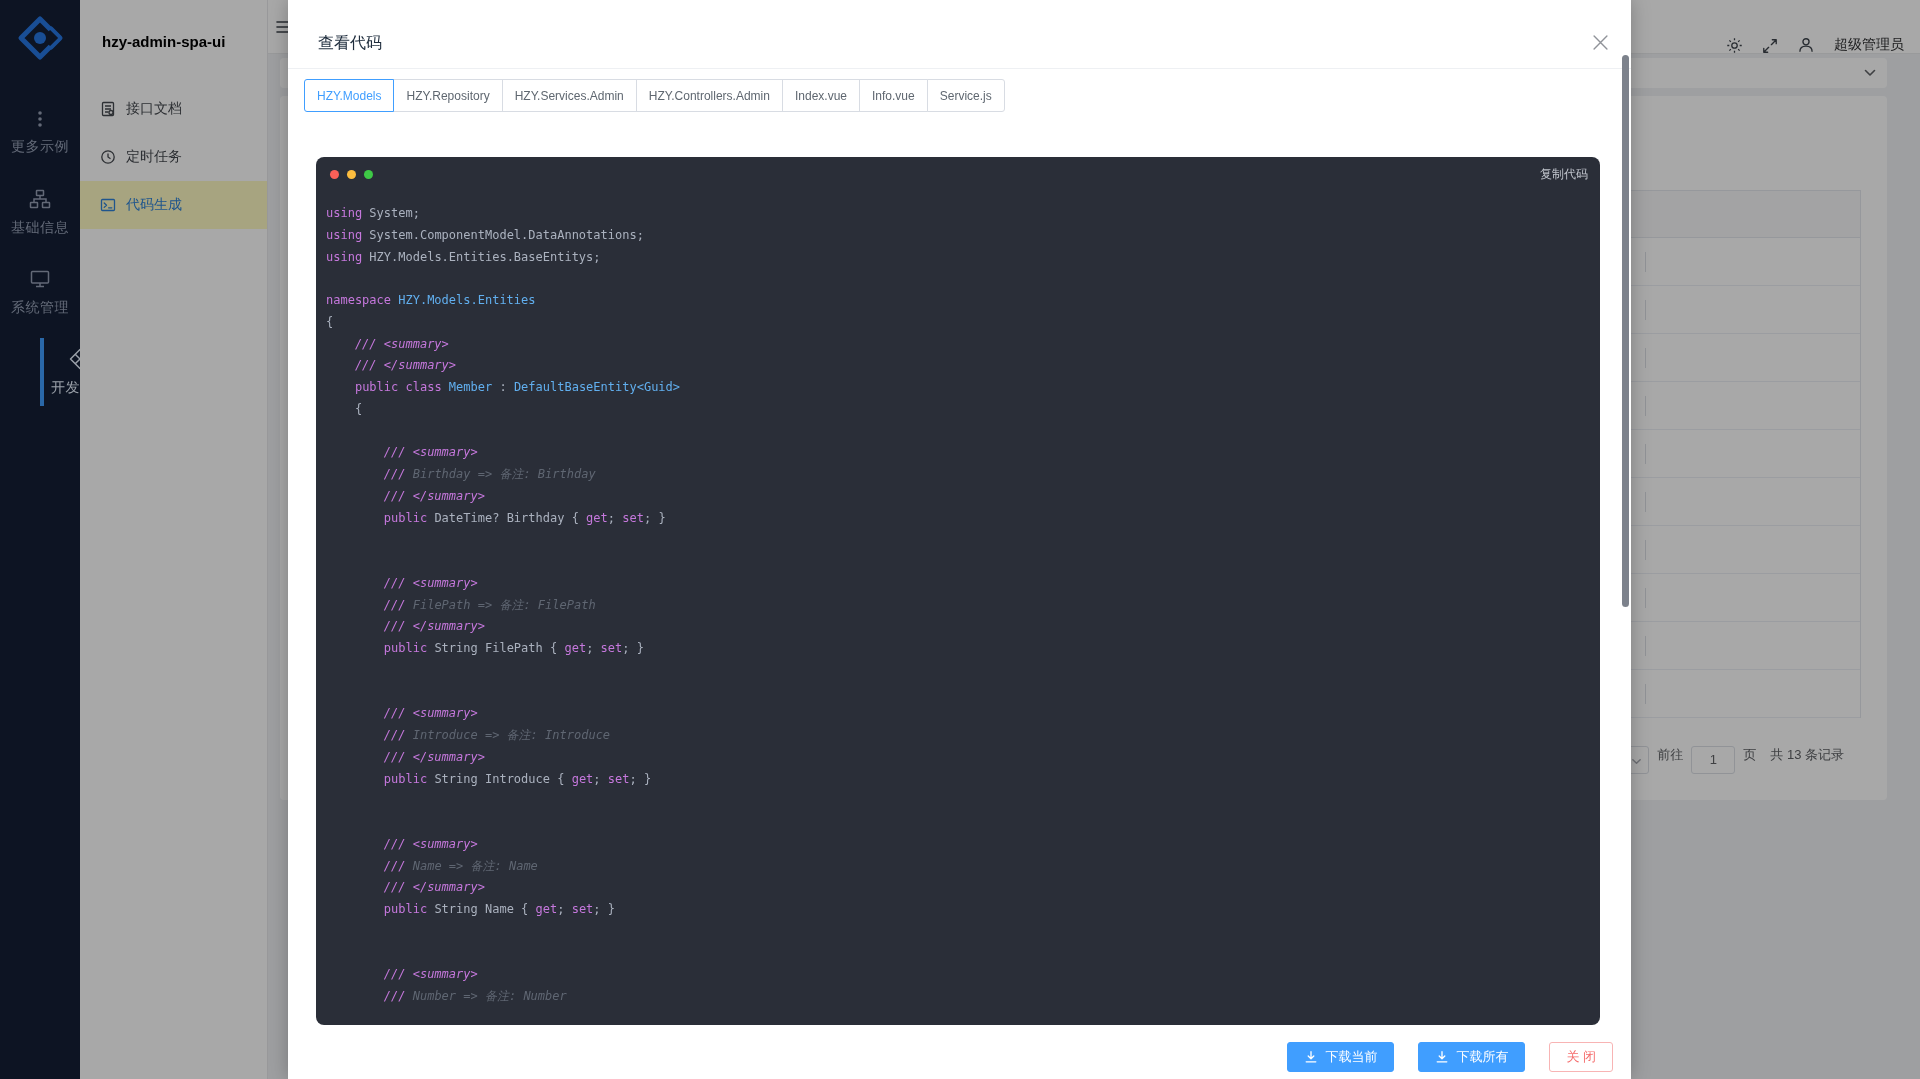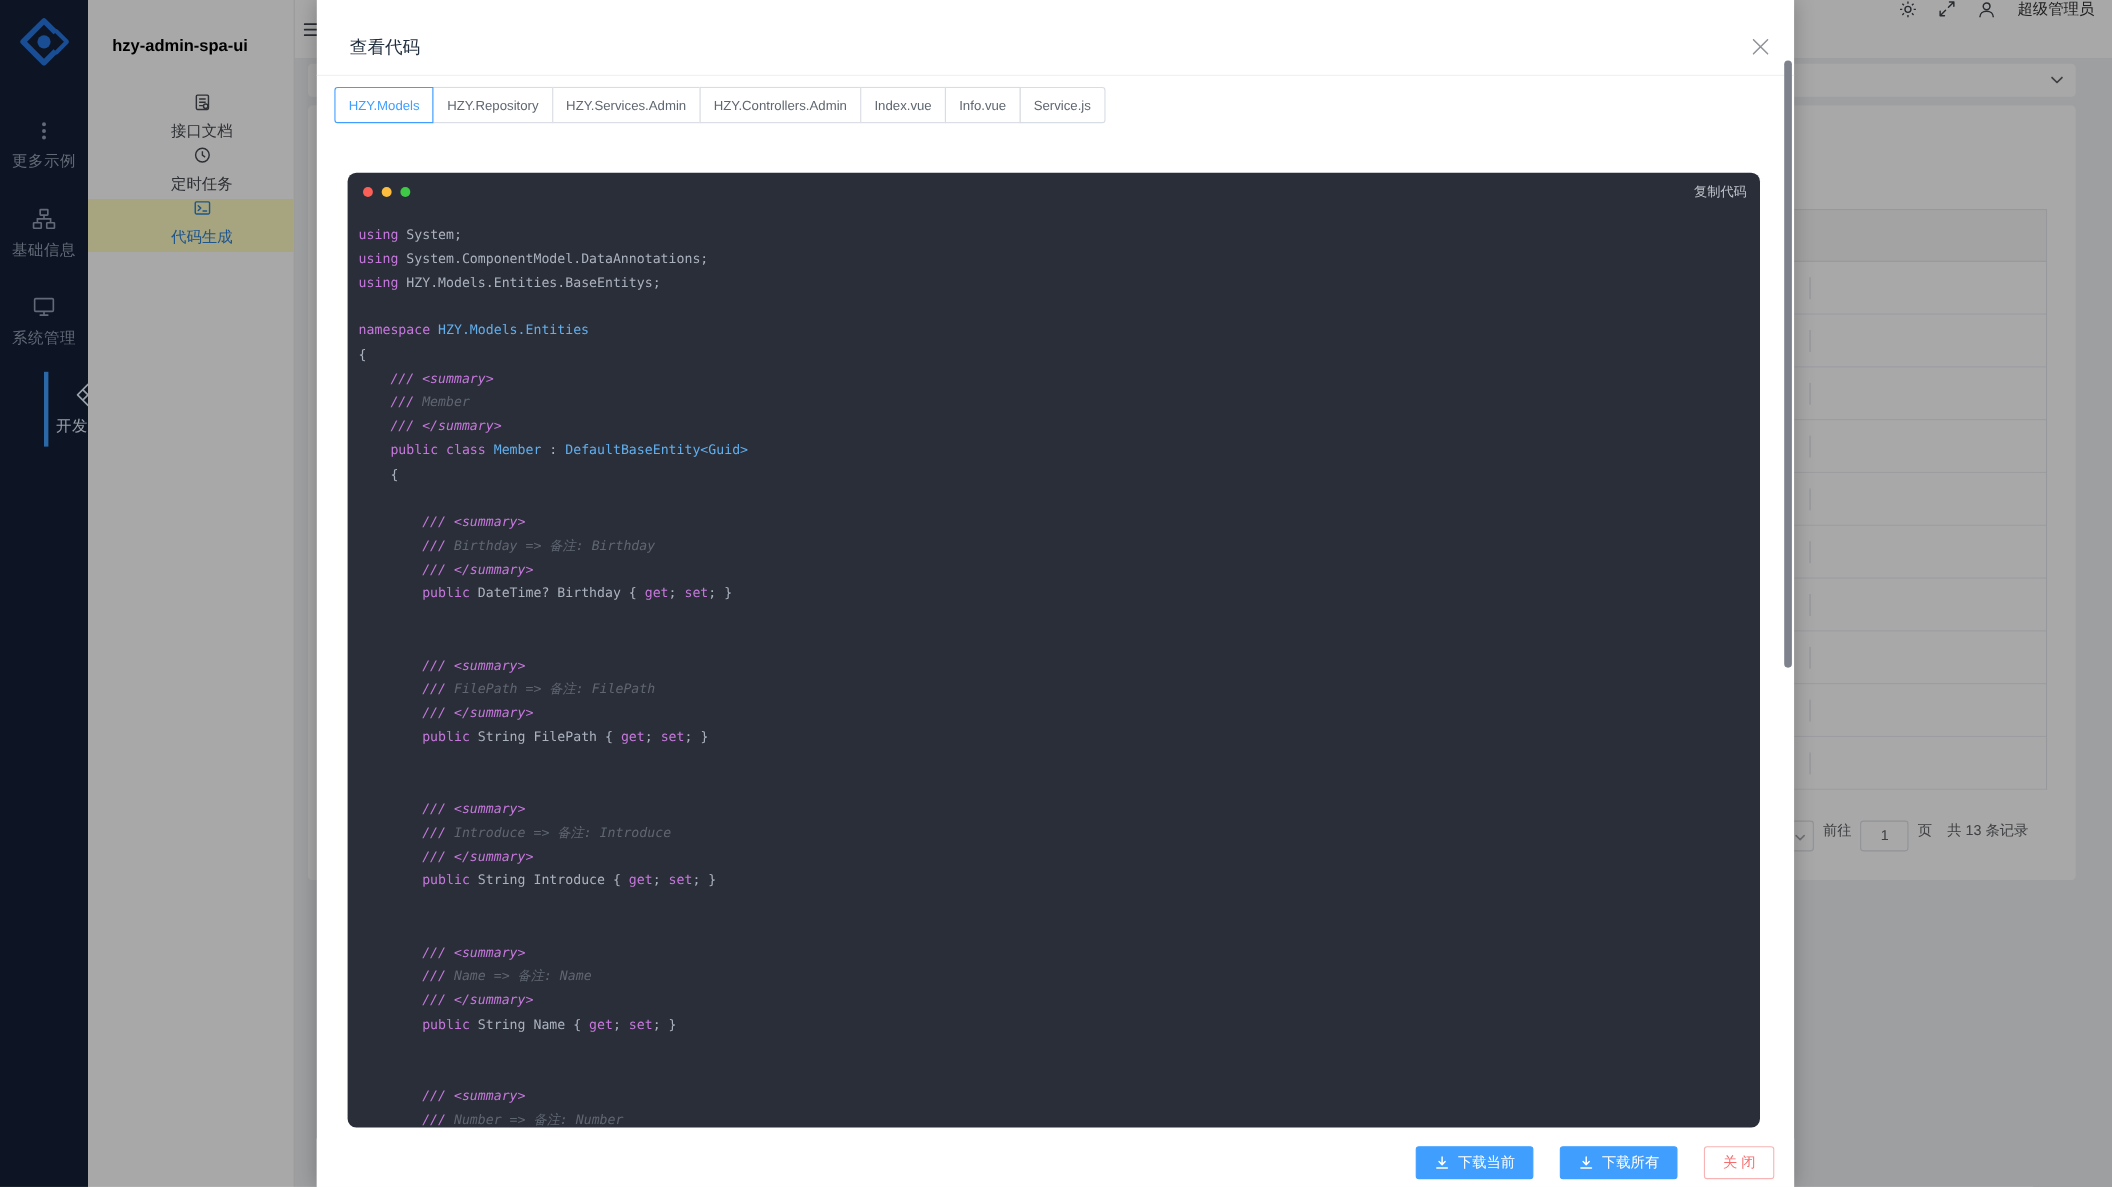--- a/index.html
+++ b/index.html
@@ -12,28 +12,28 @@
   .rail-item { position:relative; width:80px; height:80px; display:flex; flex-direction:column; align-items:center; justify-content:center; gap:9px; color:#96a0b5; cursor:pointer; }
   .rail-item .r-label { font-size:14px; letter-spacing:.5px; }
   .rail-item.active { color:#e9f2ff;margin-left:40px; }
   .rail-item.active::before { content:""; position:absolute; left:0; top:6px; bottom:6px; width:4px; background:#409eff; }
   #rail-items { position:absolute; top:92px; left:0; }
 
   
   #sidebar { position:absolute; left:80px; top:0; width:188px; height:1079px; background:#ffffff; border-right:1px solid #e9e9eb; z-index:5; }
   #sidebar-title { position:absolute; left:22px; top:33px; font-size:15px; font-weight:bold; color:#000000; white-space:nowrap; }
   #sidebar-items { position:absolute; top:85px; left:0; right:0; }
-  .side-item { height:48px; display:flex; align-items:center; gap:10px; padding-left:20px; font-size:14px; color:#45494f; cursor:pointer;flex-direction:column; }
+  .side-item { height:48px; display:flex; align-items:center; gap:10px; padding-left:20px; font-size:14px; color:#45494f; cursor:pointer; }
   .side-item.active { background:#fef9c3; color:#2f82d6; }
 
   
   #content { position:absolute; left:268px; top:0; right:0; height:1079px; background:#f0f2f5; }
   #topbar { position:absolute; left:0; top:0; right:0; height:54px; background:#fff; border-bottom:1px solid #e8eaec; }
   #hamburger { position:absolute; left:7px; top:18px; color:#3d434b; }
-  #topbar-right { position:absolute; right:16px; top:0; height:54px; display:flex; align-items:flex-start; gap:19px; color:#3d434b; }
+  #topbar-right { position:absolute; right:16px; top:0; height:54px; display:flex; align-items:flex-end; gap:19px; color:#3d434b; }
   #username { font-size:14px; color:#303133; }
   #search-card { position:absolute; left:12px; top:58px; right:33px; height:30px; background:#fff; border-radius:4px; }
   #search-collapse { position:absolute; right:10px; top:8px; color:#606266; }
   #table-card { position:absolute; left:12px; top:96px; right:33px; height:704px; background:#fff; border-radius:4px; }
   #table { position:absolute; left:20px; top:94px; right:26px; border-right:1px solid #e4e7ed; }
   .t-head { height:48px; background:#f8f8f9; border-top:1px solid #e4e7ed; border-bottom:1px solid #e4e7ed; }
   .t-row { position:relative; height:48px; border-bottom:1px solid #ebeef5; }
   .t-row .cell-tick { position:absolute; left:1345px; top:14px; width:1px; height:20px; background:#dcdfe6; }
   #pagination { position:absolute; right:43px; top:650px; height:28px; display:flex; align-items:flex-start; gap:8px; font-size:13px; color:#606266; }
   #page-size-select { width:58px; height:28px; border:1px solid #dcdfe6; border-radius:3px; position:relative; background:#fff; }
@@ -288,21 +288,20 @@
       <span id="copy-code">复制代码</span>
     </div>
     <div id="code-pre">
         <div class="cl"><span class="k">using </span><span class="p">System;</span></div>
         <div class="cl"><span class="k">using </span><span class="p">System.ComponentModel.DataAnnotations;</span></div>
         <div class="cl"><span class="k">using </span><span class="p">HZY.Models.Entities.BaseEntitys;</span></div>
         <div class="cl">&nbsp;</div>
         <div class="cl"><span class="k">namespace </span><span class="t">HZY.Models.Entities</span></div>
         <div class="cl"><span class="p">{</span></div>
         <div class="cl"><span class="m">    /// &lt;summary&gt;</span></div>
-        <div class="cl"><span class="m">    /// </span><span class="g">Member</span></div>
         <div class="cl"><span class="m">    /// &lt;/summary&gt;</span></div>
         <div class="cl"><span class="p">    </span><span class="k">public class </span><span class="t">Member</span><span class="p"> : </span><span class="t">DefaultBaseEntity&lt;Guid&gt;</span></div>
         <div class="cl"><span class="p">    {</span></div>
         <div class="cl">&nbsp;</div>
         <div class="cl"><span class="m">        /// &lt;summary&gt;</span></div>
         <div class="cl"><span class="m">        /// </span><span class="g">Birthday =&gt; 备注: Birthday</span></div>
         <div class="cl"><span class="m">        /// &lt;/summary&gt;</span></div>
         <div class="cl"><span class="p">        </span><span class="k">public</span><span class="p"> DateTime? Birthday { </span><span class="k">get</span><span class="p">; </span><span class="k">set</span><span class="p">; }</span></div>
         <div class="cl">&nbsp;</div>
         <div class="cl">&nbsp;</div>

